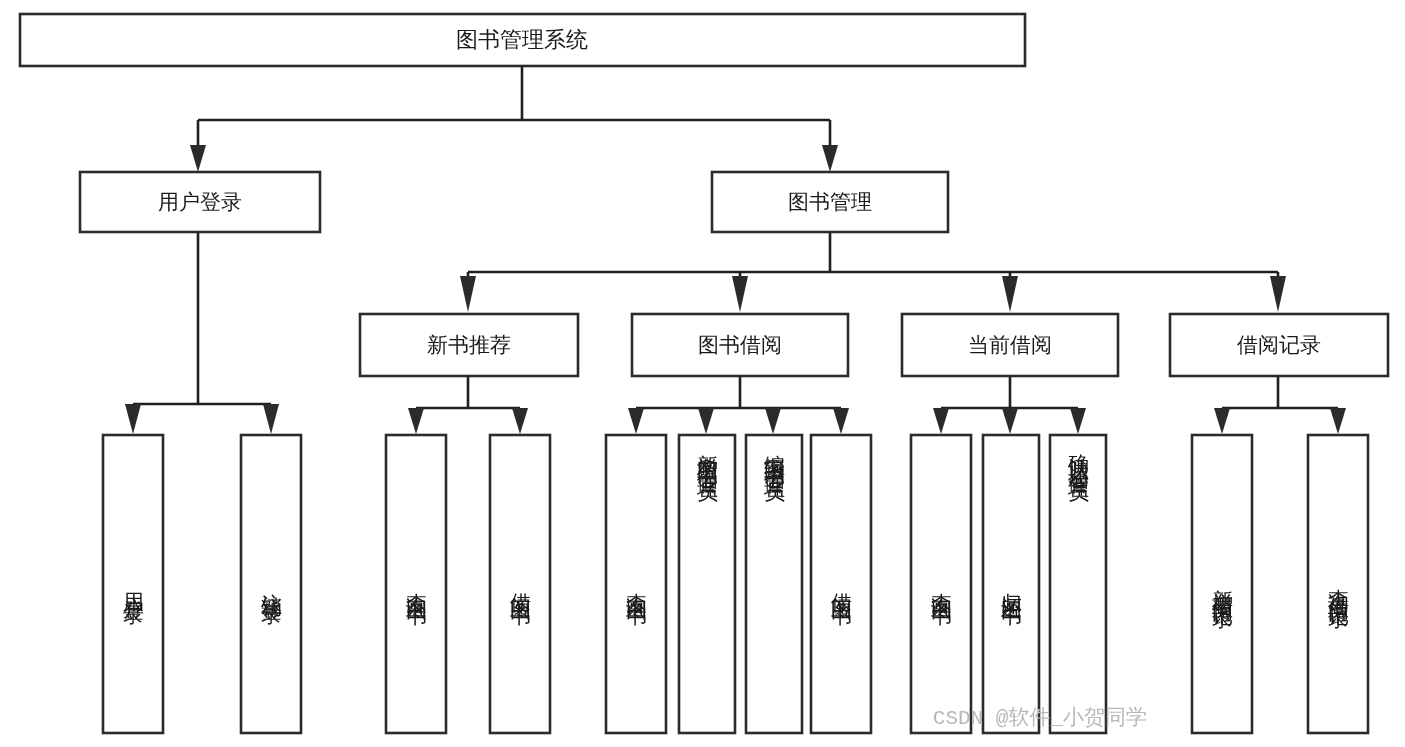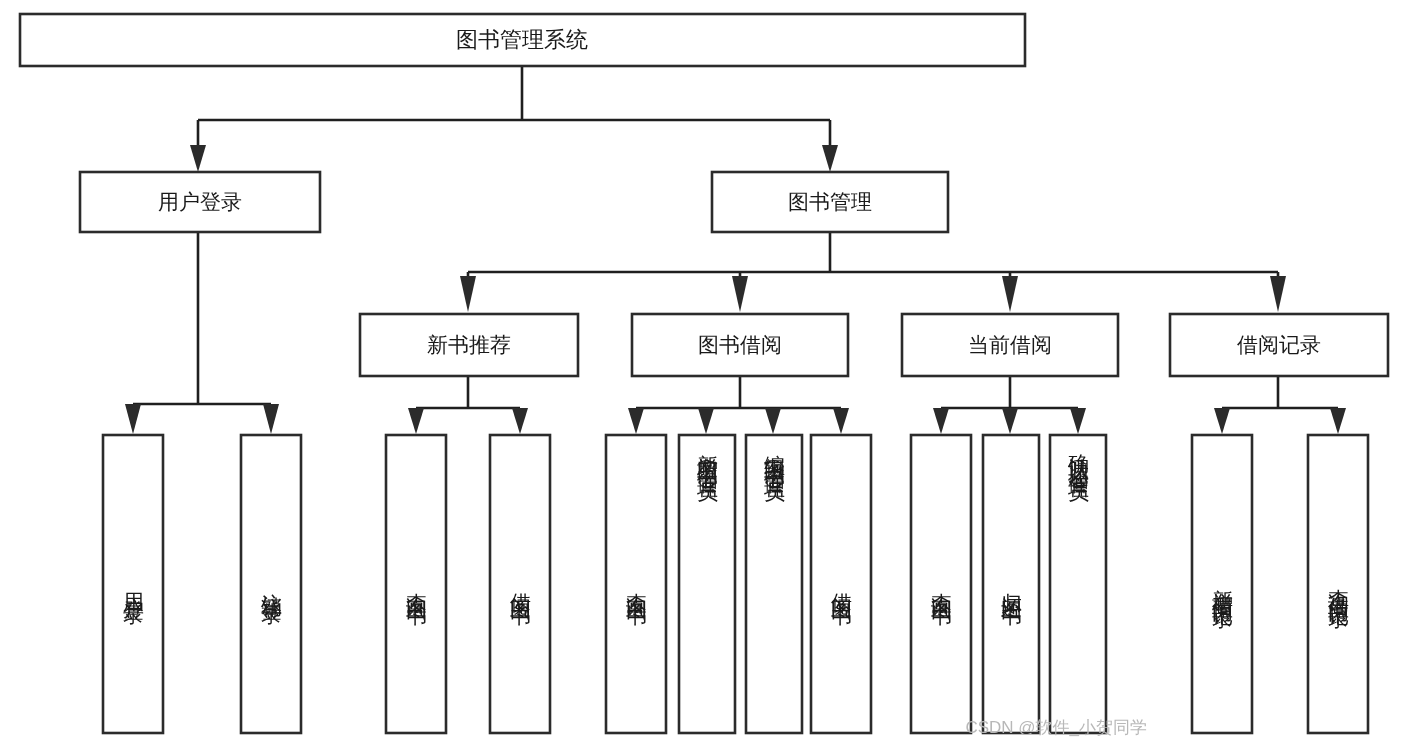--- a/index.html
+++ b/index.html
@@ -73,23 +73,23 @@
     font-size: 21px;
     line-height: 1.18;
     letter-spacing: 4px;
     color: #1a1a1a;
     white-space: nowrap;
     text-align: center;
   }
   .watermark {
     position: absolute;
     right: 14px;
-    bottom: 8px;
-    font-family: Liberation Sans, sans-serif;
-    font-size: 17px;
+    bottom: 16px;
+    font-family: Liberation Mono, monospace;
+    font-size: 21px;
     color: #b8b8b8;
     white-space: nowrap;
     user-select: none;
   }
 </style>
 </head>
 <body>
 
 <div id="diagram-root">
 

